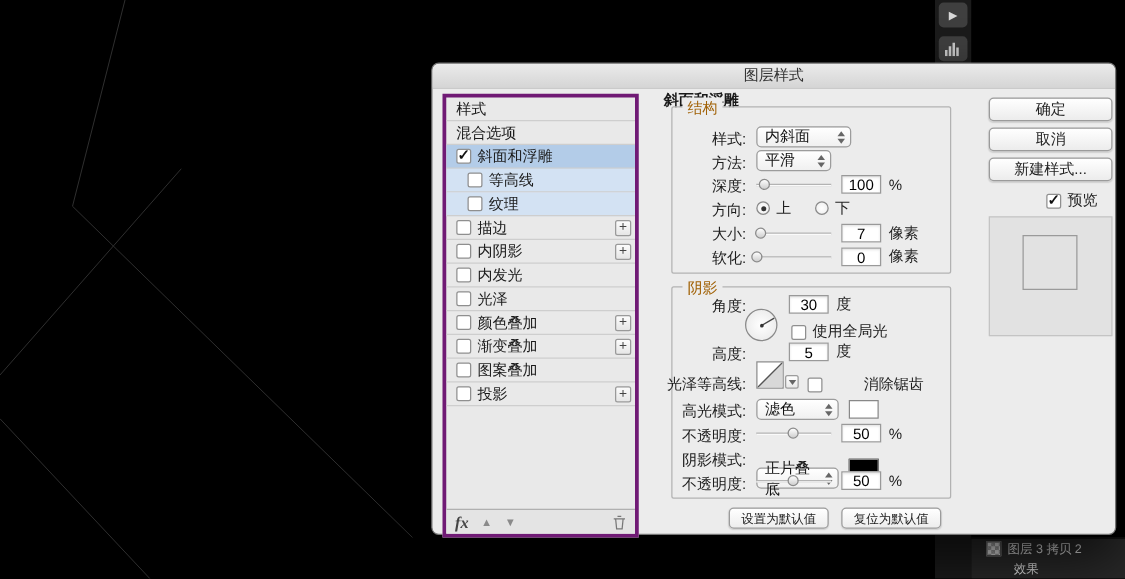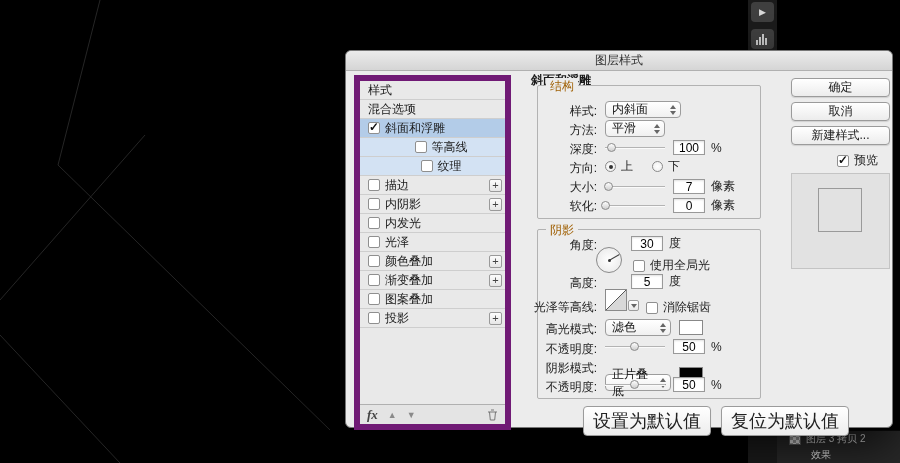--- a/index.html
+++ b/index.html
@@ -26,24 +26,24 @@
 
   
   .dialog { position:absolute; left:345px; top:50px; width:548px; height:378px; background:#ececec;
             border:1px solid #777; border-radius:6px; box-shadow:0 18px 45px rgba(0,0,0,.7); z-index:10; }
   .titlebar { height:20px; background:linear-gradient(#ebebeb,#d5d5d5); border-bottom:1px solid #b0b0b0;
               border-radius:6px 6px 0 0; display:flex; align-items:center; justify-content:center;
               font-size:12px; color:#333; }
 
   
   .stylelist { position:absolute; left:8px; top:24px; width:157px; height:355px; background:#e9e9e9;
-               border:6px solid #701a75; overflow:hidden; }
+               border:3px solid #701a75; overflow:hidden; }
   .srow { height:19px; display:flex; align-items:center; gap:5px; padding-left:8px;
           border-bottom:1px solid #cecece; font-size:12px; color:#1a1a1a; cursor:default; }
-  .srow.indent { padding-left:17px;justify-content:center; }
+  .srow.indent { padding-left:17px; }
   .srow.sel { background:#b3cce8; }
   .srow.subsel { background:#d3e2f3; }
   .plusbtn { margin-left:auto; margin-right:3px; width:13px; height:13px; border:1px solid #9a9a9a; border-radius:2px;
              background:linear-gradient(#fcfcfc,#e6e6e6); font-size:11px; line-height:11px; color:#444; text-align:center; }
   .fxbar { position:absolute; left:0; right:0; bottom:0; height:20px; background:#e4e4e4;
            border-top:1px solid #b0b0b0; display:flex; align-items:center; gap:10px; padding:0 7px; }
   .fx-glyph { font-family:"Liberation Serif", serif; font-style:italic; font-weight:bold; font-size:13px; color:#444; }
   .arrow-glyph { font-size:9px; color:#8a8a8a; }
   .fxbar .spacer { flex:1; }
 
@@ -63,22 +63,22 @@
   .slider .track { position:absolute; left:0; right:0; top:7px; height:2px; background:#b3b3b3; border-bottom:1px solid #fafafa; }
   .slider .thumb { position:absolute; top:3px; width:9px; height:9px; margin-left:-5px; border-radius:50%;
                    background:linear-gradient(#fdfdfd,#cfcfcf); border:1px solid #8a8a8a; }
   .lbl { position:absolute; white-space:nowrap; font-size:12px; color:#1d1d1d; }
   .ctr { position:absolute; display:flex; align-items:center; }
   .unit { margin-left:6px; font-size:12px; color:#1d1d1d; }
   .ml8 { margin-left:8px; }
   .gbox { position:absolute; border:1px solid #b2b2b2; border-radius:2px; }
   .legend { position:absolute; top:-8px; left:8px; background:#ececec; padding:0 4px; font-size:12px; color:#a16207; }
   .panel-header { position:absolute; left:185px; top:21px; font-size:12px; font-weight:bold; color:#1a1a1a; }
-  .mbtn { height:30px; padding:0 9px; border:1px solid #9b9b9b; border-radius:4px; background:linear-gradient(#ffffff,#ededed);
-          font-size:18px; color:#222; display:inline-flex; align-items:center; justify-content:center; box-shadow:0 1px 1px rgba(0,0,0,.12);text-align:center; }
+  .mbtn { height:17px; padding:0 9px; border:1px solid #9b9b9b; border-radius:4px; background:linear-gradient(#ffffff,#ededed);
+          font-size:10px; color:#222; display:inline-flex; align-items:center; justify-content:center; box-shadow:0 1px 1px rgba(0,0,0,.12);text-align:center; }
   .bigbtn { position:absolute; left:445px; width:99px; height:19px; border:1px solid #9b9b9b; border-radius:4px;
             background:linear-gradient(#ffffff,#ececec); font-size:12px; color:#222;
             display:flex; align-items:center; justify-content:center; box-shadow:0 1px 1px rgba(0,0,0,.12); }
   .swatch { width:24px; height:15px; border:1px solid #888; flex:none; }
   .swatch.white { background:#ffffff; }
   .swatch.black { background:#000000; }
   .dial { position:absolute; left:250px; top:196px; width:26px; height:26px; border-radius:50%;
           border:1px solid #8a8a8a; background:radial-gradient(#ffffff,#e6e6e6); }
   .dial .needle { position:absolute; left:12px; top:12px; width:12px; height:1px; background:#444;
                   transform-origin:0 50%; transform:rotate(-30deg); }
@@ -294,21 +294,21 @@
       <svg width="20" height="20" viewBox="0 0 20 20">
         <polygon points="0,20 20,0 20,20" fill="#d8d8d8"></polygon>
         <path d="M0,20 L20,0" stroke="#555" stroke-width="1" fill="none"></path>
       </svg>
     </div>
     <div class="contour-arrow">
       <span class="t-dn"></span>
     </div>
     <div class="ctr" style="left:300px; top:248px; gap:5px;">
       <span class="cb"></span>
-      <span class="lbl" style="position:static;">消除锯齿</span>
+      <span class="lbl" style="position:static;margin-left:28px;">消除锯齿</span>
     </div>
 
     <span class="lbl" style="right:295px; top:270px;">高光模式:</span>
     <div class="ctr" style="left:259px; top:268px;">
       <div class="popup" style="width:66px;">
         <span>滤色</span>
         <span class="arr">
             <span class="t-up"></span>
             <span class="t-dn"></span>
           </span>

